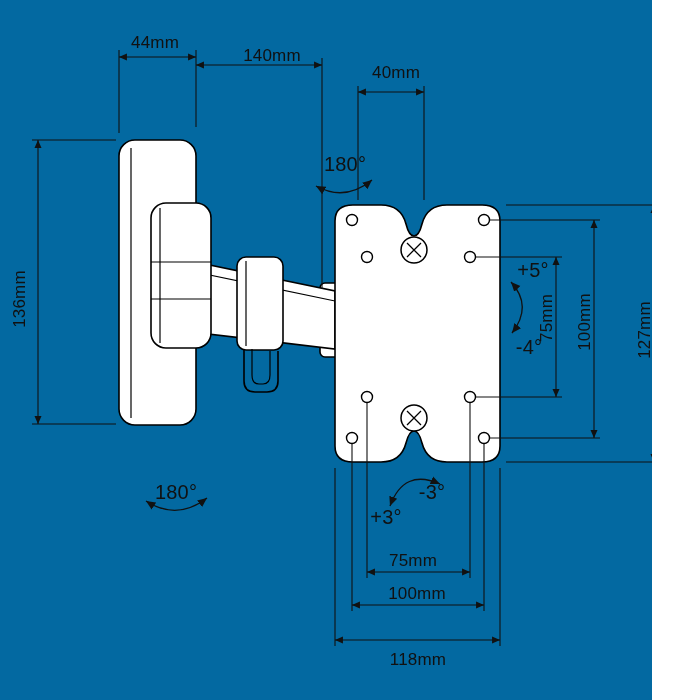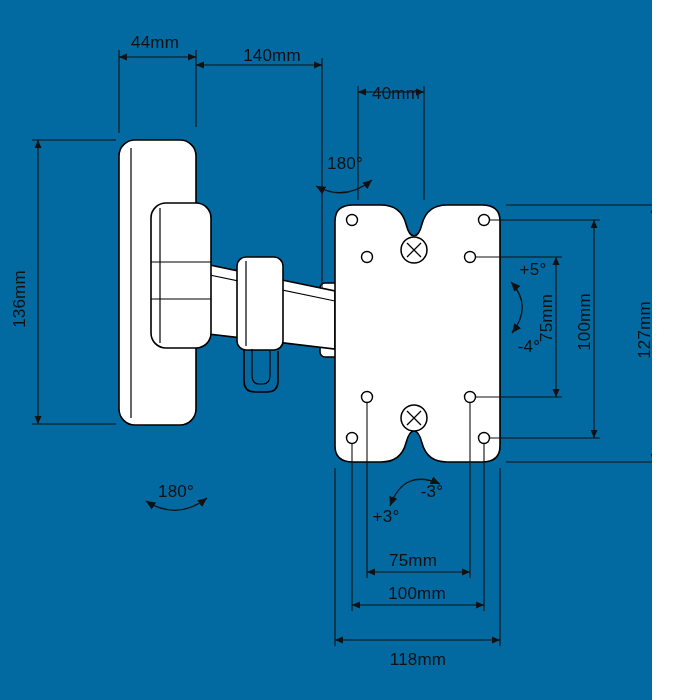--- a/index.html
+++ b/index.html
@@ -6,21 +6,21 @@
   .canvas{
     position:relative;width:652px;height:700px;background:#0369a1;
     font-family:"Liberation Sans", sans-serif;overflow:hidden;
   }
   .canvas svg{position:absolute;left:0;top:0;}
   .lbl{
     position:absolute;transform:translate(-50%,-50%);
     font-size:17px;color:#111;white-space:nowrap;letter-spacing:.2px;
   }
   .lbl.vert{transform:translate(-50%,-50%) rotate(-90deg);}
-  .lbl.ang{font-size:17px;}
+  .lbl.ang{font-size:20px;}
 </style>
 </head>
 <body>
 
 <div class="canvas">
 
   <svg width="700" height="700" viewBox="0 0 700 700">
     <defs>
       <marker id="arr" viewBox="0 0 10 10" refX="9" refY="5" markerWidth="8" markerHeight="8" orient="auto-start-reverse">
         <path d="M0,1 L9,5 L0,9 z" fill="#111"></path>
@@ -119,21 +119,21 @@
     <g stroke="#111" stroke-width="1.3" fill="none">
       <path d="M316,186 Q345,202 372,180" marker-start="url(#arr)" marker-end="url(#arr)"></path>
       <path d="M146,501 Q177,521 207,498" marker-start="url(#arr)" marker-end="url(#arr)"></path>
       <path d="M511,282 Q533,306 512,333" marker-start="url(#arr)" marker-end="url(#arr)"></path>
       <path d="M390,506 Q404,468 440,484" marker-start="url(#arr)" marker-end="url(#arr)"></path>
     </g>
   </svg>
 
   <span class="lbl" style="left:155px;top:43px">44mm</span>
   <span class="lbl" style="left:272px;top:56px">140mm</span>
-  <span class="lbl" style="left:396px;top:94px">40mm</span>
+  <span class="lbl" style="left:396px;top:73px">40mm</span>
   <span class="lbl vert" style="left:20px;top:299px">136mm</span>
 
   <span class="lbl vert" style="left:547px;top:318px">75mm</span>
   <span class="lbl vert" style="left:585px;top:322px">100mm</span>
   <span class="lbl vert" style="left:645px;top:330px">127mm</span>
 
   <span class="lbl" style="left:413px;top:561px">75mm</span>
   <span class="lbl" style="left:417px;top:594px">100mm</span>
   <span class="lbl" style="left:418px;top:660px">118mm</span>
 

